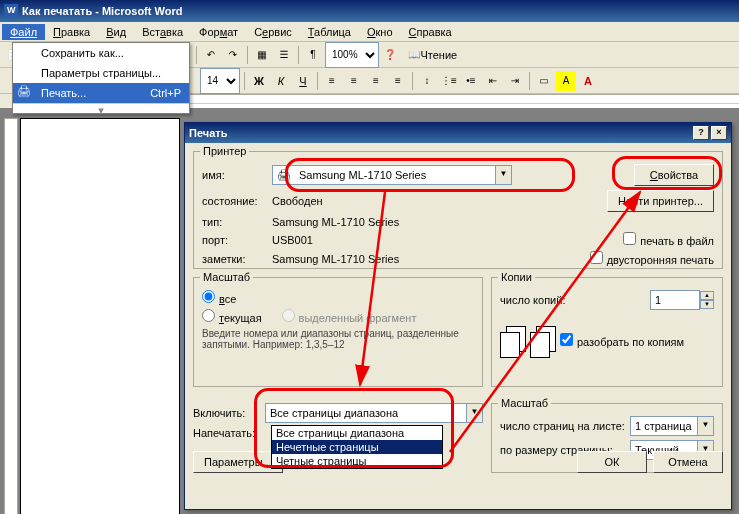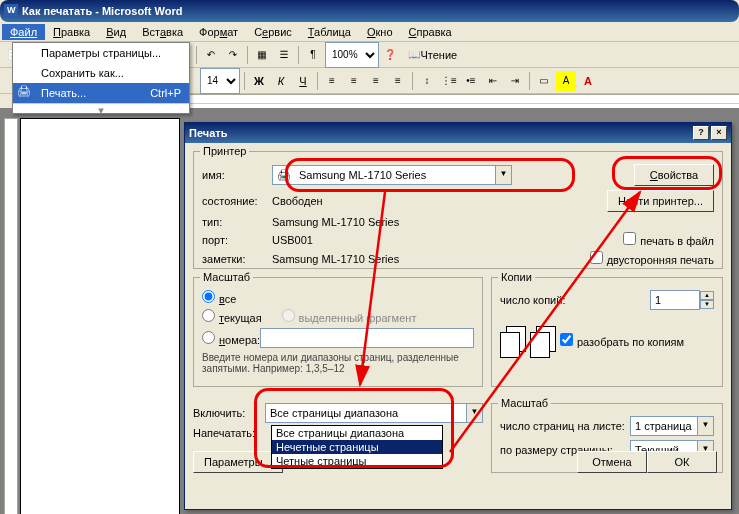--- a/index.html
+++ b/index.html
@@ -1,17 +1,17 @@
 <!DOCTYPE html>
 <html><head>
 <meta charset="utf-8">
 <style>
 * { box-sizing: border-box; margin: 0; padding: 0; font-family: Tahoma, sans-serif; font-size: 11px; }
 body { background: #ece9d8; width: 739px; height: 514px; overflow: hidden; position: relative; }
-.titlebar { background: linear-gradient(#0a246a,#3a6ea5); color: #fff; height: 22px; display: flex; align-items: center; padding: 0 4px; font-weight: bold; border-radius: 8px; }
+.titlebar { background: linear-gradient(#0a246a,#3a6ea5); color: #fff; height: 22px; display: flex; align-items: center; padding: 0 4px; font-weight: bold; }
 .word-icon { width: 14px; height: 14px; background: #2a5caa; margin-right: 4px; display: inline-block; position: relative; }
 .word-icon::after { content: "W"; color: #fff; font-size: 9px; position: absolute; left: 3px; top: 1px; }
 .menubar { background: #ece9d8; height: 20px; display: flex; align-items: center; padding: 0 2px; border-bottom: 1px solid #c0c0c0; }
 .menu-item { padding: 2px 8px; cursor: default; }
 .menu-item u { text-decoration: underline; }
 .menu-item.open { background: #316ac5; color: #fff; }
 .toolbar { background: #ece9d8; height: 26px; border-bottom: 1px solid #c0c0c0; display: flex; align-items: center; padding: 0 4px; gap: 2px; }
 .tbtn { width: 20px; height: 20px; background: #ece9d8; border: 1px solid transparent; display: inline-flex; align-items: center; justify-content: center; font-size: 10px; }
 .tsep { width: 1px; height: 18px; background: #aca899; margin: 0 2px; }
 .tsel { height: 26px; border: 1px solid #7f9db9; background: #fff; font-size: 10px; padding: 0 2px; }
@@ -126,22 +126,22 @@
   <span class="tbtn">⇥</span>
   <span class="tsep"></span>
   <span class="tbtn">▭</span>
   <span class="tbtn" style="background:#ff0">A</span>
   <span class="tbtn" style="color:#c00">
       <b>A</b>
     </span>
 </div>
 
 <div class="dropdown-menu">
+  <div class="dd-item">Сохранить как...</div>
   <div class="dd-item">Параметры страницы...</div>
-  <div class="dd-item">Сохранить как...</div>
   <div class="dd-item hi">
     <span class="dd-icon">🖨</span>
     <span>Печать...</span>
     <span class="shortcut">Ctrl+P</span>
   </div>
   <div class="dd-expand">▾</div>
 </div>
 
 <div class="ruler"></div>
 
@@ -199,24 +199,20 @@
       <div class="groupbox" style="width:290px;height:110px">
         <span class="legend">Масштаб</span>
         <div class="row">
           <label><input type="radio" name="pg" checked="" style=""><u>в</u>се</label>
         </div>
         <div class="row">
           <label><input type="radio" name="pg" style=""><u>т</u>екущая</label>
           <span style="width:20px"></span>
           <label class="disabled"><input type="radio" name="pg" disabled="" style=""><span>выделенный фрагмент</span></label>
         </div>
-        <div class="row">
-          <label><input type="radio" name="pg" style=""><u>н</u>омера:</label>
-          <input class="txt" style="flex: 1 1 0%;">
-        </div>
         <div class="hint">Введите номера или диапазоны страниц, разделенные запятыми. Например: 1,3,5–12</div>
       </div>
 
       <div class="groupbox" style="flex:1;height:110px">
         <span class="legend">Копии</span>
         <div class="row">
           <span>число копий:</span>
           <span style="flex:1"></span>
           <div class="spin">
             <input class="txt" value="1" style="">
@@ -272,22 +268,22 @@
             <span style="flex:1;padding:0 4px">Текущий</span>
             <span class="arrow">▼</span>
           </div>
         </div>
       </div>
     </div>
 
     <div class="footer">
       <button class="btn">Параметры...</button>
       <span style="flex:1"></span>
+      <button class="btn" style="min-width:70px;margin-right:6px">ОК</button>
       <button class="btn" style="min-width:70px">Отмена</button>
-      <button class="btn" style="min-width:70px;margin-right:6px">ОК</button>
     </div>
 
   </div>
 </div>
 
 <div class="hl-red" style="left:285px;top:158px;width:290px;height:34px"></div>
 <div class="hl-red" style="left:612px;top:156px;width:110px;height:34px"></div>
 <div class="hl-red" style="left:254px;top:388px;width:200px;height:80px"></div>
 
 <svg class="arrow-svg" style="left:0;top:0" width="739" height="514">

